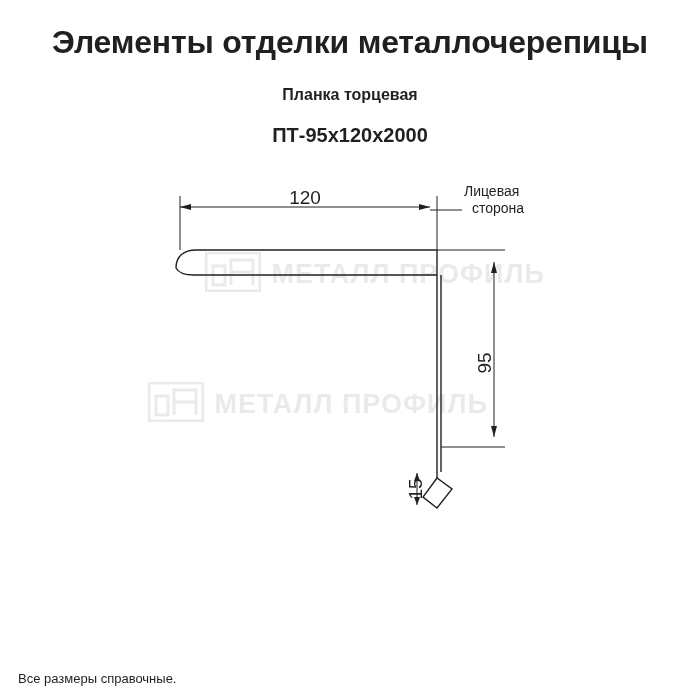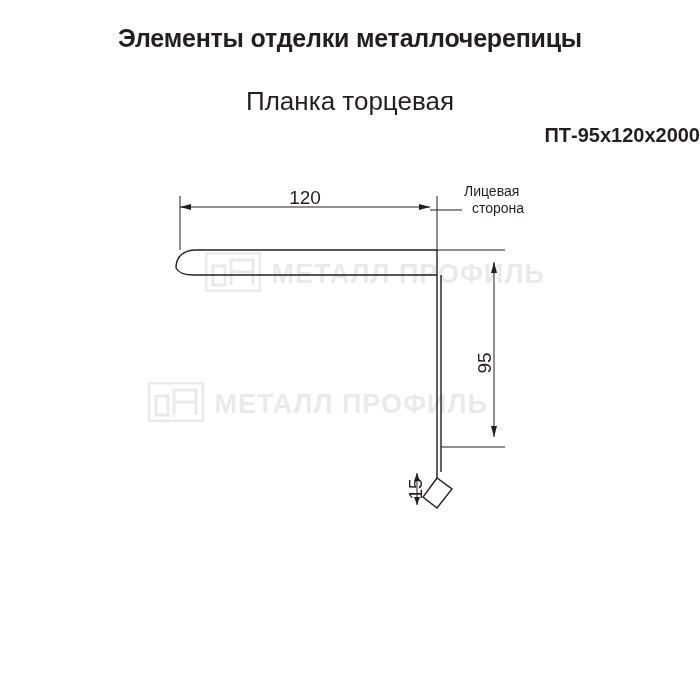--- a/index.html
+++ b/index.html
@@ -19,39 +19,39 @@
     position: relative;
     width: 700px;
     height: 700px;
   }
   .title {
     position: absolute;
     top: 24px;
     left: 0;
     width: 700px;
     text-align: center;
-    font-size: 25px;
+    font-size: 32px;
     font-weight: bold;
     letter-spacing: -0.2px;
   }
   .subtitle {
     position: absolute;
     top: 86px;
     left: 0;
     width: 700px;
     text-align: center;
-    font-size: 26px;
-    font-weight: normal;
+    font-size: 16px;
+    font-weight: bold;
   }
   .code {
     position: absolute;
     top: 124px;
     left: 0;
     width: 700px;
-    text-align: right;
+    text-align: center;
     font-size: 20px;
     font-weight: bold;
   }
   .drawing {
     position: absolute;
     top: 0;
     left: 0;
     width: 700px;
     height: 700px;
   }
@@ -167,15 +167,16 @@
     <text class="dim-label" x="422" y="489" text-anchor="middle" transform="rotate(-90 422 489)">15</text>
 
     <g stroke="#231f20" fill="none" stroke-width="1">
       <line x1="430" y1="210" x2="462" y2="210"></line>
     </g>
     <text class="callout-label" x="464" y="196">Лицевая</text>
     <text class="callout-label" x="472" y="213">сторона</text>
   </svg>
 
   <div class="footnotes">
+    <div>Все размеры справочные.</div>
   </div>
 
 </div>
 
 </body></html>

